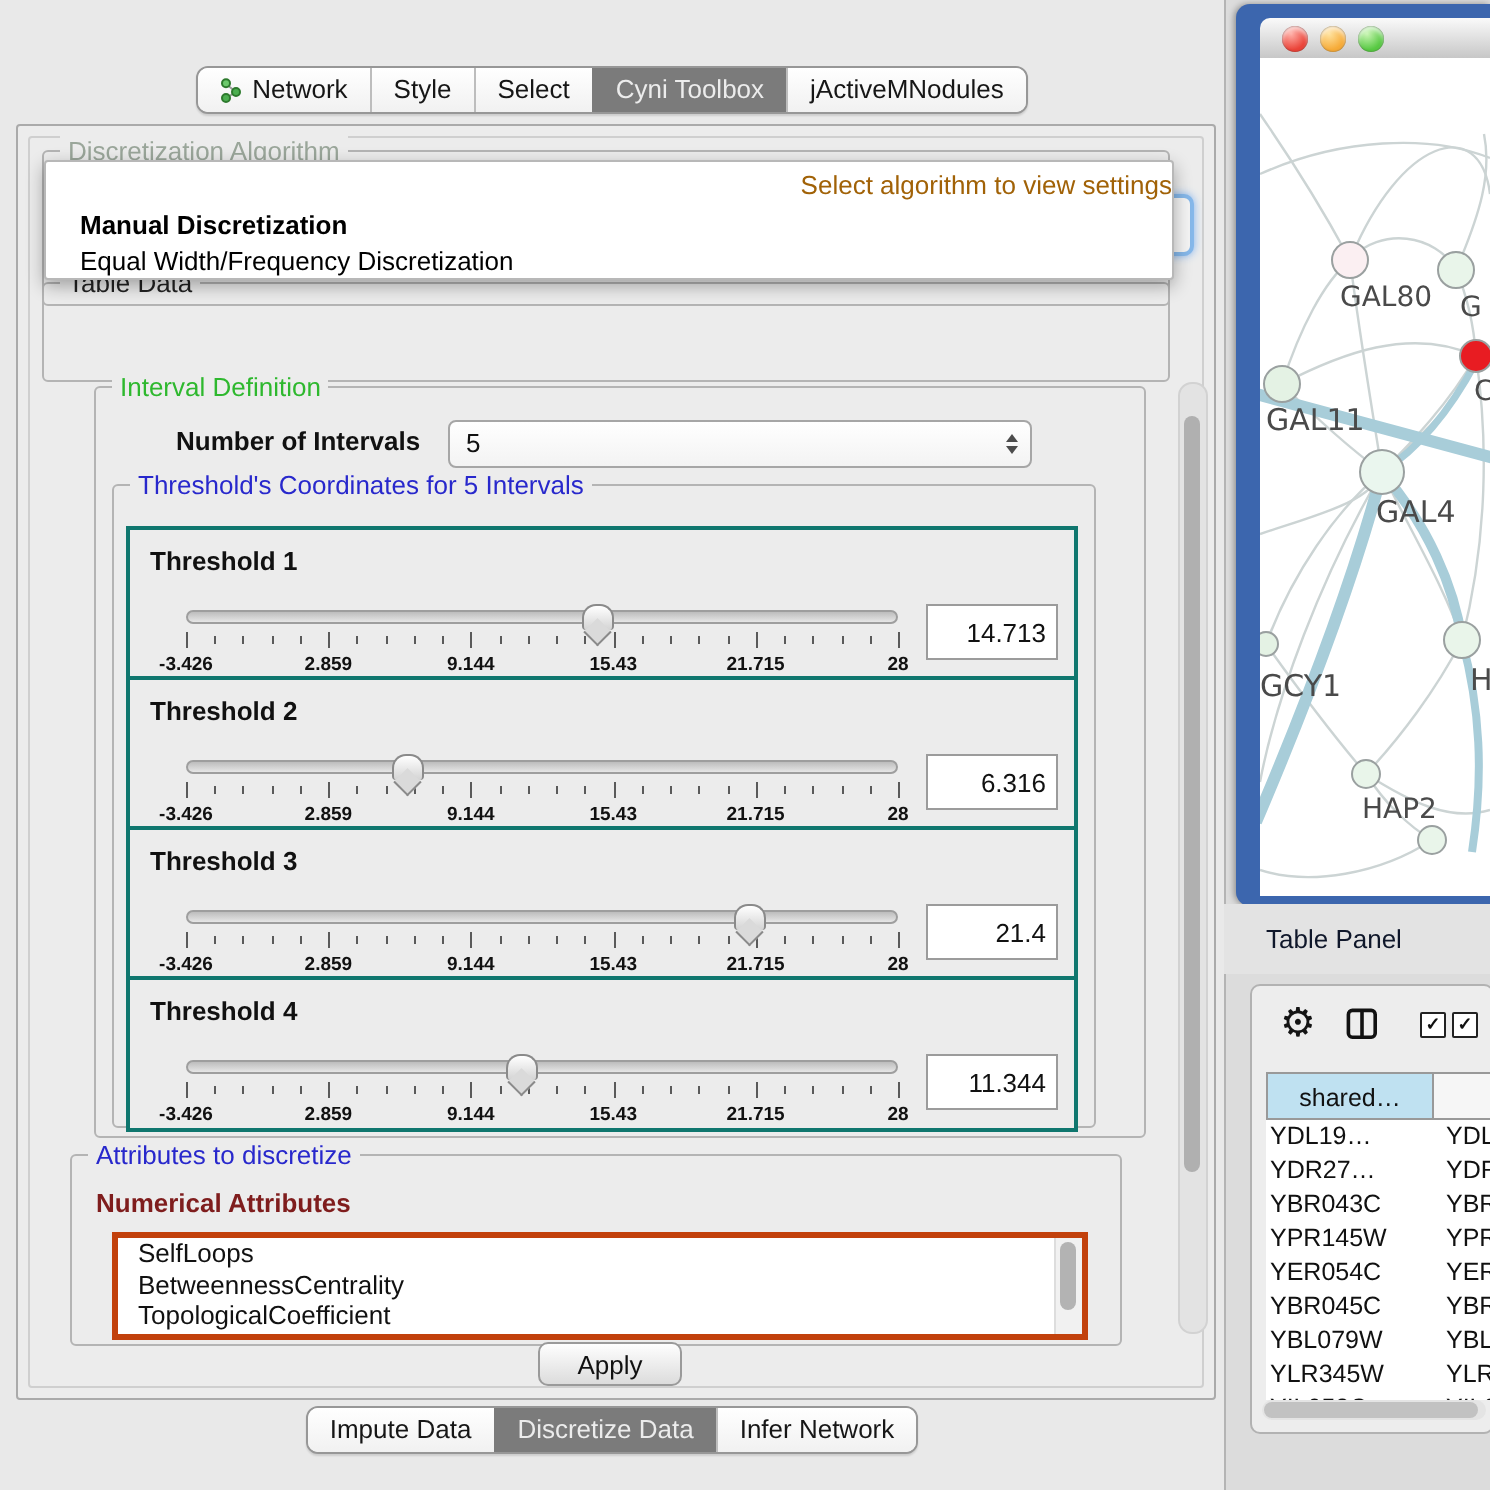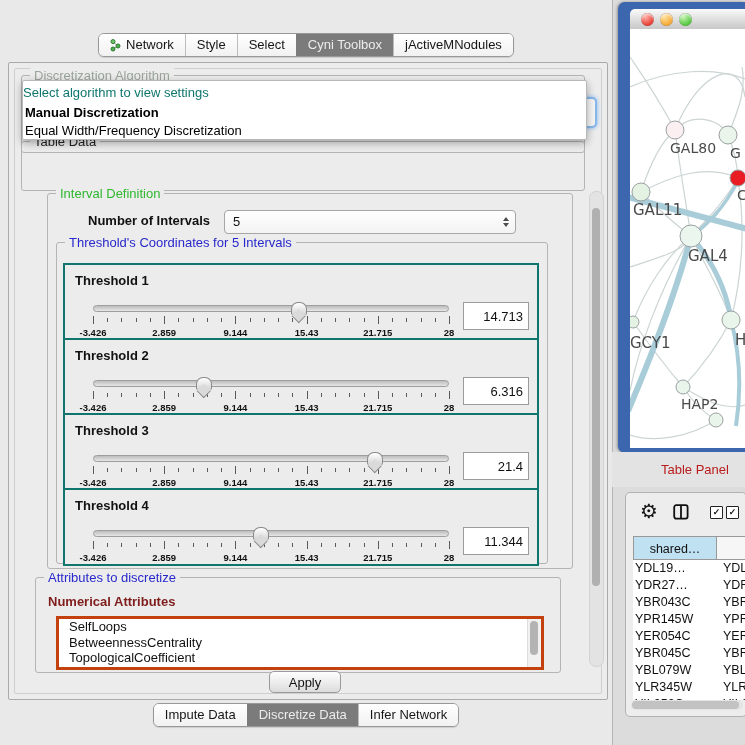--- a/index.html
+++ b/index.html
@@ -23,22 +23,22 @@
   .inner{position:absolute;left:5px;top:5px;right:5px;bottom:5px;border:1px solid #cfcfcf;border-radius:2px;}
   .grp{position:absolute;border:1px solid #b4b4b4;border-radius:3px;}
   .legend{position:absolute;top:-8px;left:8px;background:#ececec;padding:0 4px;font-size:13px;color:#222;white-space:nowrap;}
   .legend.green{color:#2eb82e;} .legend.blue{color:#2828cc;} .legend.muted{color:#9aa69a;}
   
   .grp.alg{left:12px;top:12px;width:562px;height:76px;}
   .combo-frag{position:absolute;left:560px;top:34px;width:24px;height:27px;border:2px solid #86b8ea;border-radius:5px;
               background:#f4f4f4;box-shadow:0 0 4px #7fb3f2;z-index:5;}
   .popup{position:absolute;left:13px;top:17px;width:563px;height:58px;background:#fff;border:1px solid #b8b8b8;
          border-radius:2px;box-shadow:0 3px 9px rgba(0,0,0,.32);z-index:20;}
-  .popup .prompt{text-align:left;color:#0f766e;font-size:13px;margin-top:5px;line-height:14px;}
-  .popup .pitem{font-size:13px;line-height:15px;color:#000;padding-left:2px;margin-top:3px;}
+  .popup .prompt{text-align:right;color:#a16207;font-size:13px;margin-top:5px;line-height:14px;}
+  .popup .pitem{font-size:13px;line-height:15px;color:#000;padding-left:17px;margin-top:3px;}
   .popup .pitem.b{font-weight:bold;margin-top:5px;}
   
   .grp.tdata{left:12px;top:78px;width:562px;height:48px;}
   .combo{position:absolute;border:1px solid #a6a6a6;border-radius:4px;background:linear-gradient(#ffffff,#f3f3f3);
          font-size:13px;height:24px;line-height:22px;padding-left:8px;color:#111;box-sizing:border-box;}
   .combo .stepper{position:absolute;right:6px;top:0;bottom:0;display:flex;flex-direction:column;justify-content:center;gap:2px;}
   .arr-up{width:0;height:0;border:3.5px solid transparent;border-bottom:4.5px solid #4c4c4c;border-top:none;}
   .arr-dn{width:0;height:0;border:3.5px solid transparent;border-top:4.5px solid #4c4c4c;border-bottom:none;}
   .tdata .combo{left:8px;right:8px;top:20px;}
   
@@ -70,21 +70,21 @@
   .attrs-label{position:absolute;left:12px;top:16px;font-size:13px;font-weight:bold;color:#7f1d1d;}
   .alist{position:absolute;left:20px;top:38px;right:16px;height:48px;background:#fff;border:3px solid #c2410c;overflow:hidden;}
   .litem{font-size:13px;line-height:15.5px;padding-left:10px;color:#111;white-space:nowrap;}
   .lscroll{position:absolute;right:0;top:0;bottom:0;width:13px;background:#f1f1f1;border-left:1px solid #ddd;}
   .lthumb{position:absolute;left:2px;top:2px;width:8px;height:34px;background:#b3b3b3;border-radius:4px;}
   .apply{position:absolute;left:260px;top:608px;width:72px;height:22px;border:1px solid #9a9a9a;border-radius:5px;
          background:linear-gradient(#fefefe,#dcdcdc);font-size:13px;color:#111;text-align:center;line-height:20px;
          font-family:"Liberation Sans",sans-serif;}
   
   .tp-bar{position:absolute;left:612px;top:452px;width:133px;height:35px;background:#e3e3e3;}
-  .tp-title{position:absolute;left:21px;top:10px;font-size:13px;color:#b91c1c;margin-left:28px;}
+  .tp-title{position:absolute;left:21px;top:10px;font-size:13px;color:#0f172a;}
   .netwin{position:absolute;left:618px;top:2px;width:127px;height:451px;background:#3c66ae;border-radius:7px 0 0 7px;
           box-shadow:-1px 0 3px rgba(0,0,0,.35);}
   .nettitle{position:absolute;left:12px;top:7px;right:0;height:20px;background:linear-gradient(#fafafa,#c7c7c7);
             border-bottom:1px solid #8f8f8f;border-radius:5px 0 0 0;}
   .tl{position:absolute;top:3.5px;width:13px;height:13px;border-radius:50%;box-shadow:inset 0 0 1px rgba(0,0,0,.5),inset 0 2px 2px rgba(255,255,255,.7);}
   .tl.red{left:11px;}  .tl.yel{left:30px;} .tl.grn{left:49px;}
   .netcanvas{position:absolute;left:12px;top:27px;width:115px;height:419px;background:#fff;overflow:hidden;}
   .twin{position:absolute;left:625px;top:492px;width:120px;height:223px;background:#ededed;border:1px solid #b2b2b2;
         border-radius:5px;overflow:hidden;}
   .gear{position:absolute;left:14px;top:6px;font-size:20px;color:#141414;font-family:"DejaVu Sans",sans-serif;}

